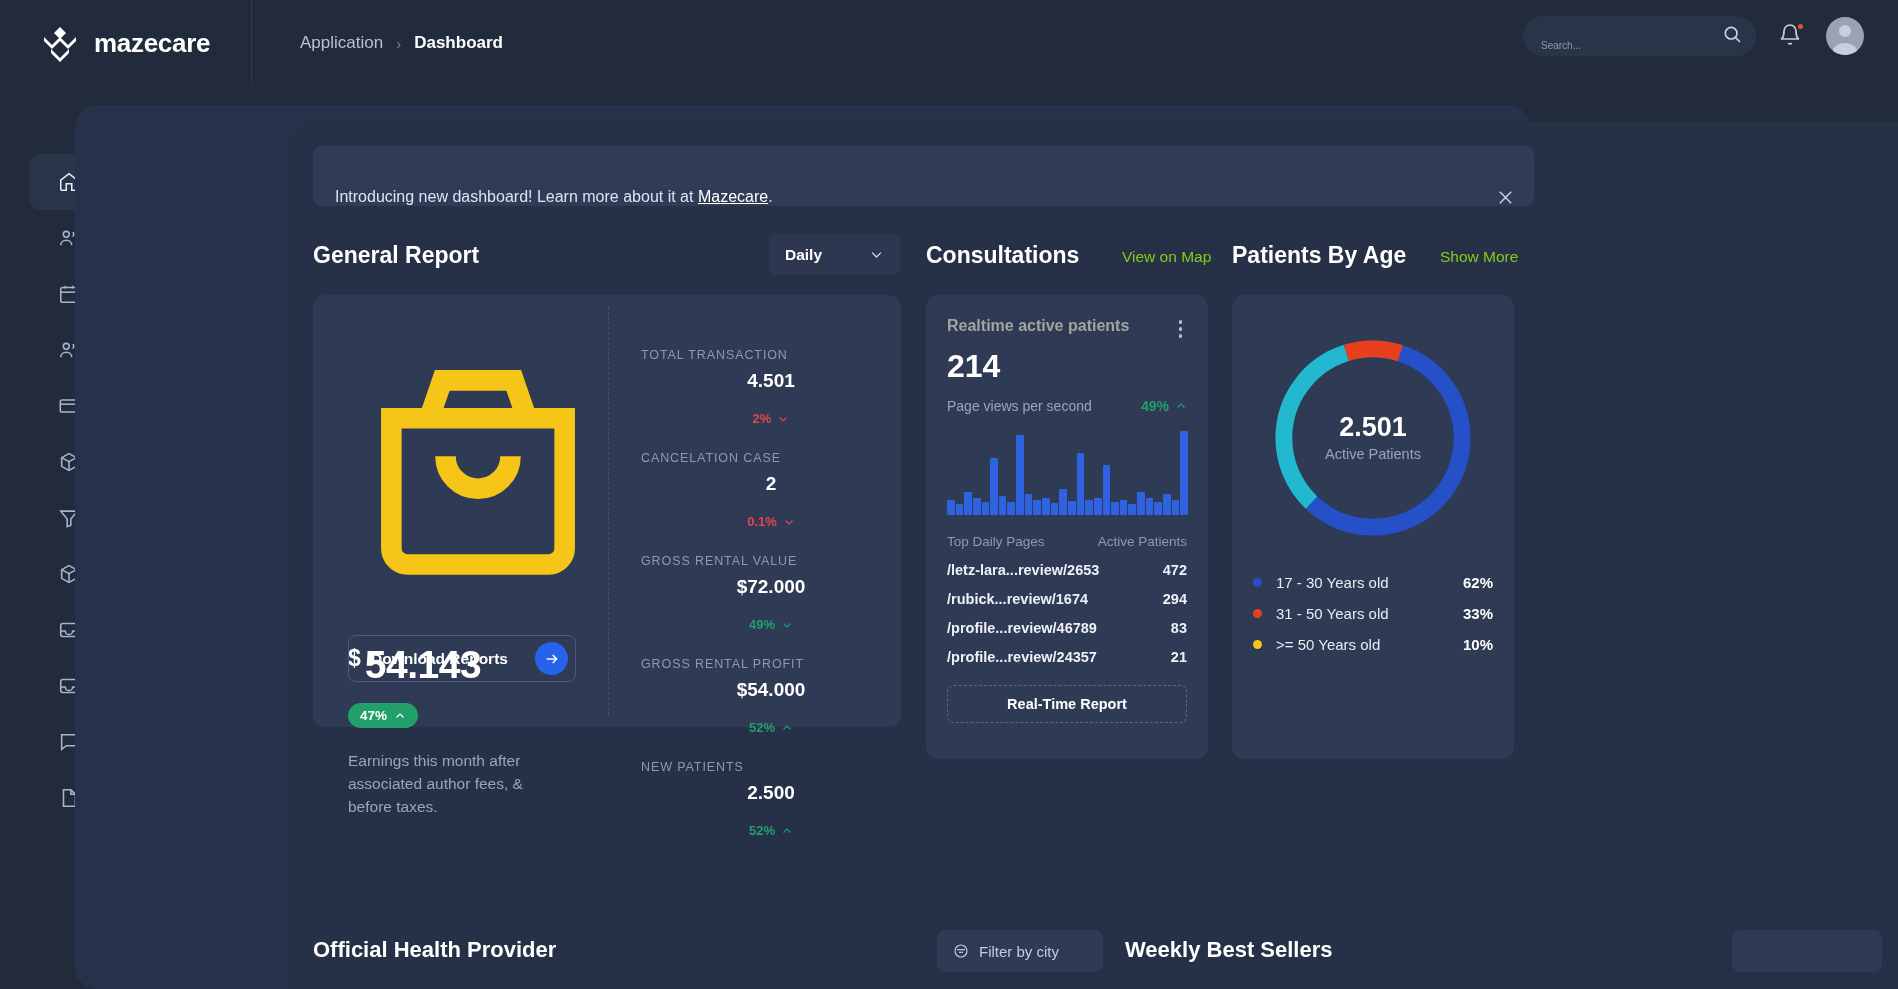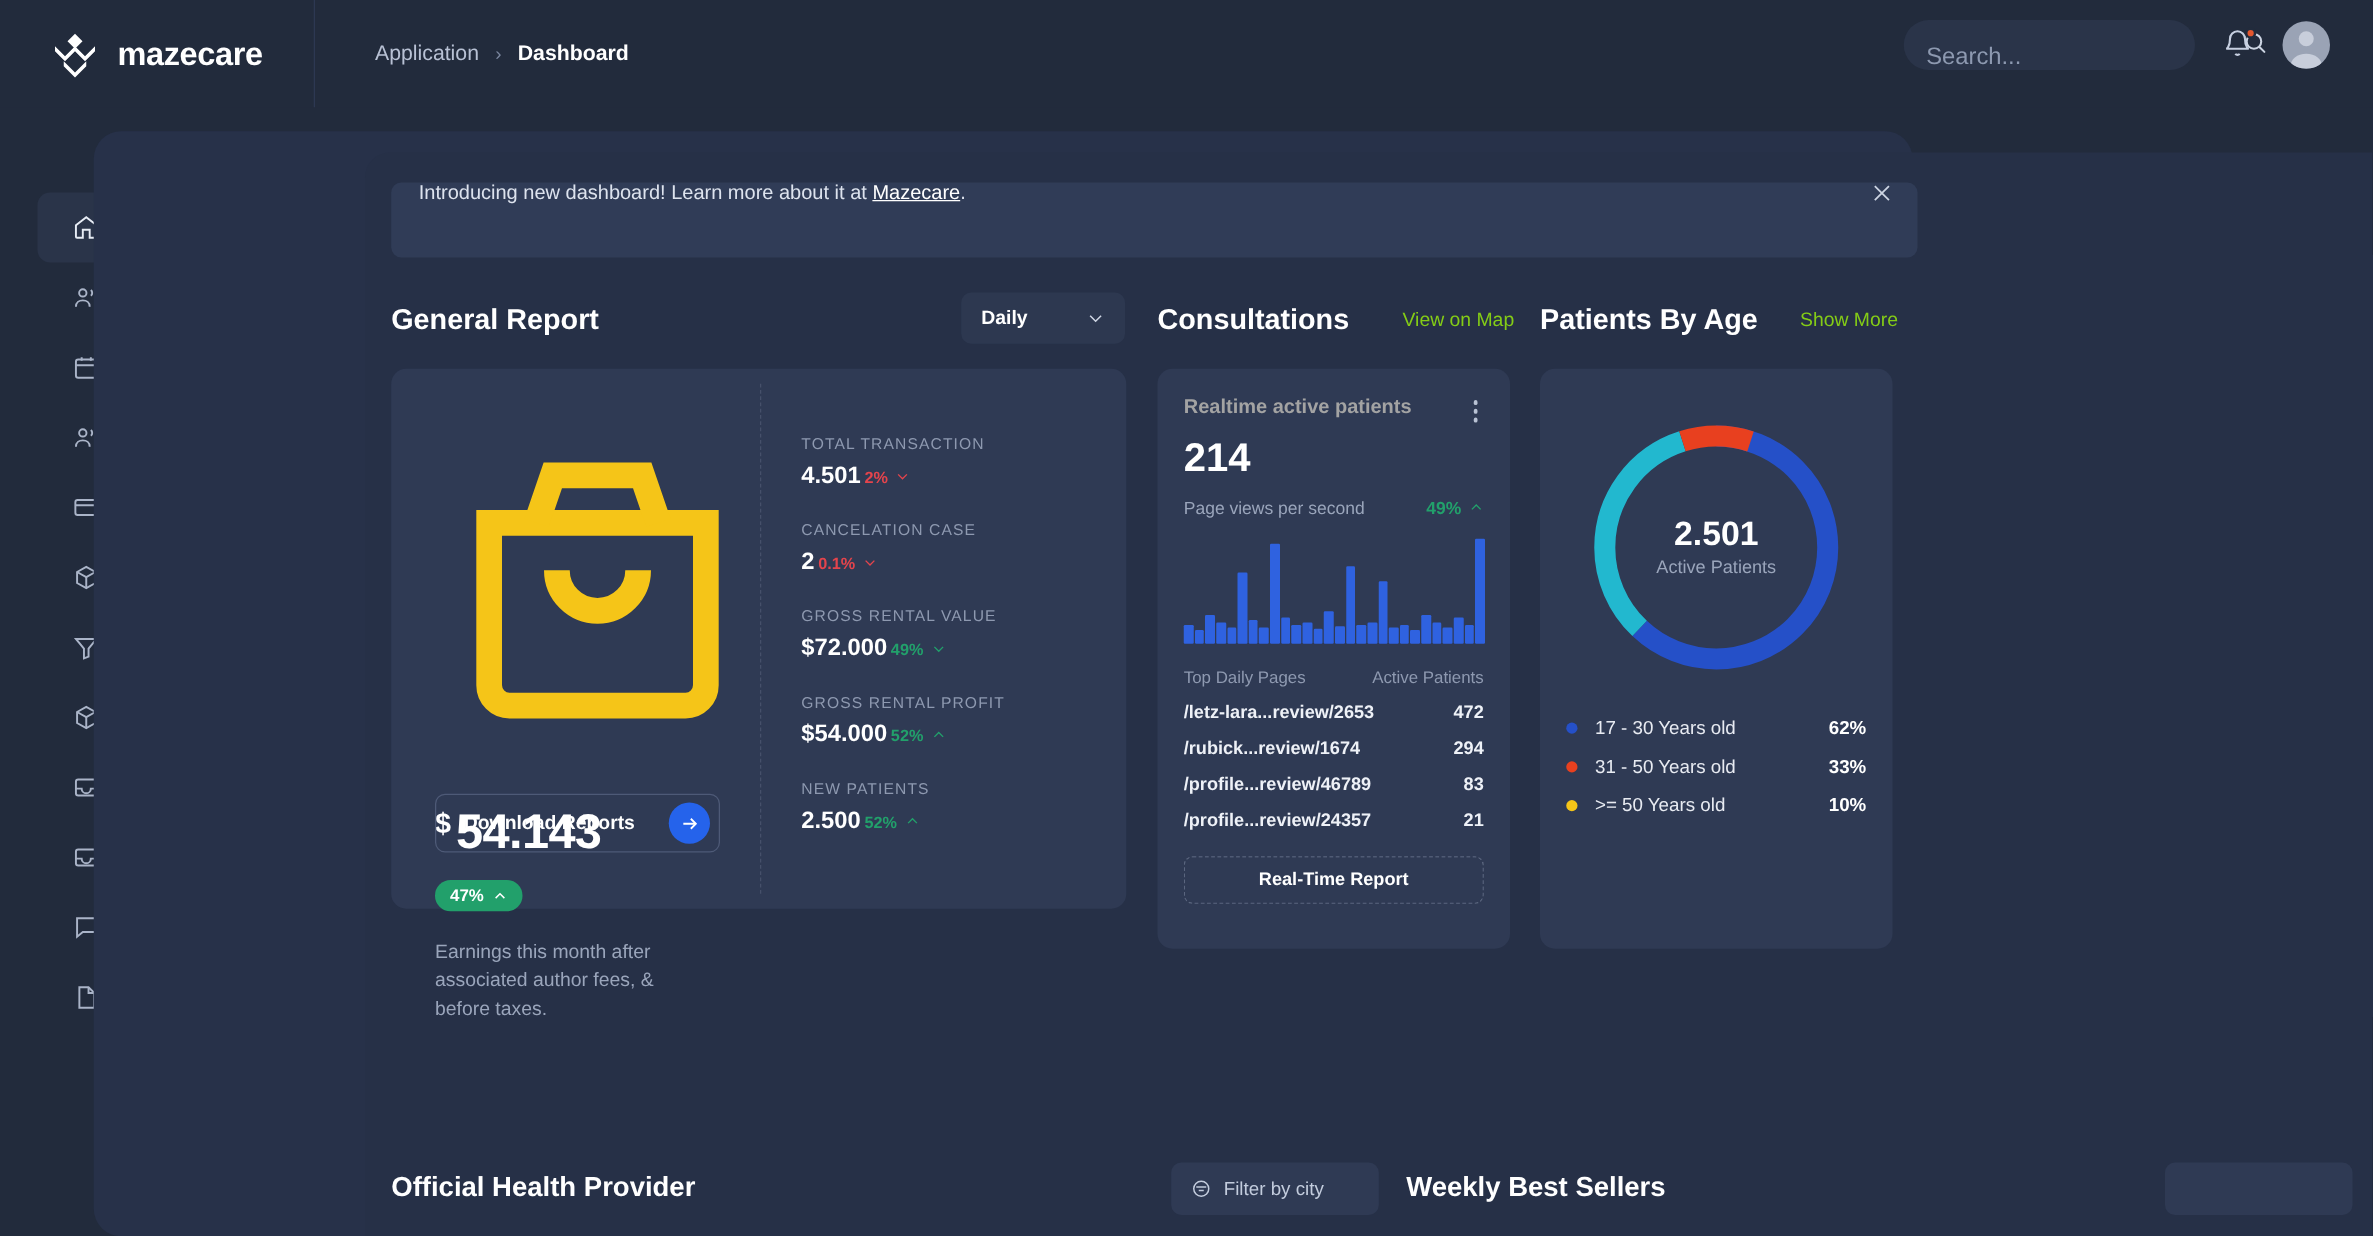--- a/index.html
+++ b/index.html
@@ -27,21 +27,21 @@
   .crumb-app { color: #b8c1d4; font-size: 17px; }
   .crumb-sep { color: #7a869e; font-size: 15px; }
   .crumb-cur { color: #fff; font-size: 17px; font-weight: bold; }
   .topright { position: absolute; right: 34px; top: 16px; display: flex; align-items: center; gap: 22px; }
   .searchbox {
     width: 233px; height: 40px; background: #2a3449; border-radius: 20px;
     display: flex; align-items: center; padding: 0 14px 0 18px; gap: 8px;
   }
   .searchbox input {
     flex: 1; background: transparent; border: none; outline: none;
-    color: #c6cfe0; font-size: 19px; font-family: "Liberation Sans", sans-serif; margin-top: 19px;
+    color: #c6cfe0; font-size: 10px; font-family: "Liberation Sans", sans-serif; margin-top: 19px;
   }
   .searchbox input::placeholder { color: #8d99b0; }
   .bell-wrap { position: relative; width: 26px; height: 26px; }
   .bell-dot {
     position: absolute; top: -1px; right: -1px; width: 9px; height: 9px;
     background: #e4572e; border-radius: 50%; border: 2px solid #222b3c;
   }
   .avatar {
     width: 38px; height: 38px; border-radius: 50%;
     background: #9aa3b5; display: flex; align-items: center; justify-content: center;
@@ -69,21 +69,21 @@
     position: absolute; top: 105px; left: 75px; width: 1455px; height: 884px;
     background: #273149; border-radius: 22px;
   }
   .content {
     position: absolute; top: 122px; left: 292px; width: 1606px; height: 867px;
     background: #263047; border-radius: 20px 0 0 0; overflow: hidden;
   }
 
   .banner {
     position: absolute; top: 24px; left: 21px; width: 1221px; height: 60px;
-    background: #303c57; border-radius: 8px; display: flex; align-items: flex-start;
+    background: #303c57; border-radius: 8px; display: flex; align-items: flex-end;
     padding: 0 22px 0 22px;
   }
   .banner-text { color: #dde3ee; font-size: 16px; }
   .banner-link { color: #fff; text-decoration: underline; }
   .banner-close { position: absolute; right: 20px; width: 17px; height: 17px; cursor: pointer; }
 
   .sec-title { position: absolute; color: #fff; font-weight: bold; }
   .gr-title { top: 120px; left: 21px; font-size: 23px; }
   .cons-title { top: 120px; left: 634px; font-size: 23px; }
   .age-title { top: 120px; left: 940px; font-size: 23px; }
@@ -121,21 +121,21 @@
     justify-content: space-between; padding: 0 7px 0 22px; cursor: pointer;
   }
   .dl-btn span { color: #fff; font-size: 15.5px; font-weight: bold; }
   .dl-circle {
     width: 33px; height: 33px; border-radius: 50%; background: #2563eb;
     display: flex; align-items: center; justify-content: center;
   }
   .gr-right { flex: 1; padding: 53px 0 0 33px; }
   .stat { margin-bottom: 25px; }
   .stat-label { color: #8e99b0; font-size: 12.5px; letter-spacing: 0.9px; }
-  .stat-row { margin-top: 8px; display: flex; align-items: center; gap: 3px; }
+  .stat-row { margin-top: 8px; display: flex; align-items: center; gap: 19px; flex-direction: column; }
   .stat-val { color: #fff; font-size: 19px; font-weight: bold; }
   .stat-delta { font-size: 13px; font-weight: bold; display: flex; align-items: center; gap: 6px; }
   .up { color: #22a06b; }
   .down { color: #e4444c; }
 
   
   .cons-card {
     position: absolute; top: 173px; left: 634px; width: 282px; height: 464px;
     background: #2f3a54; border-radius: 12px; padding: 22px 21px 0 21px;
   }

